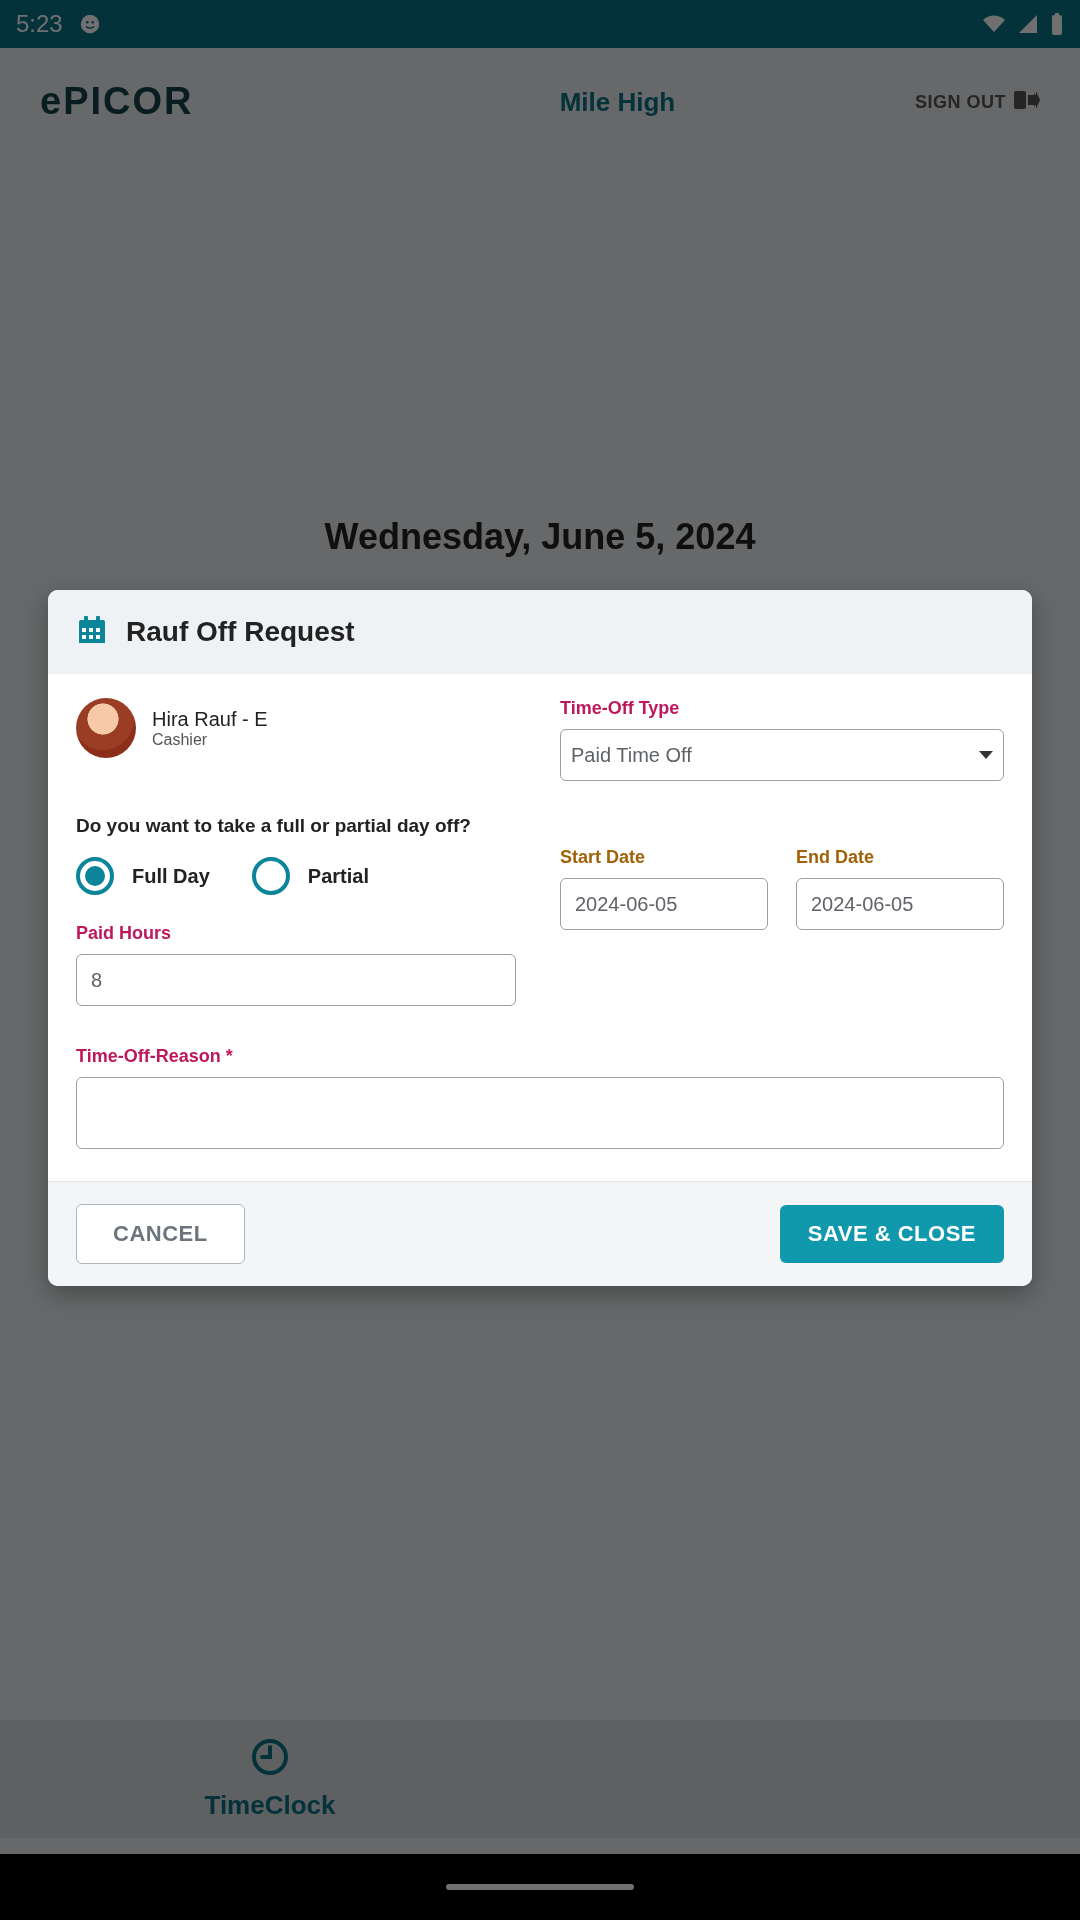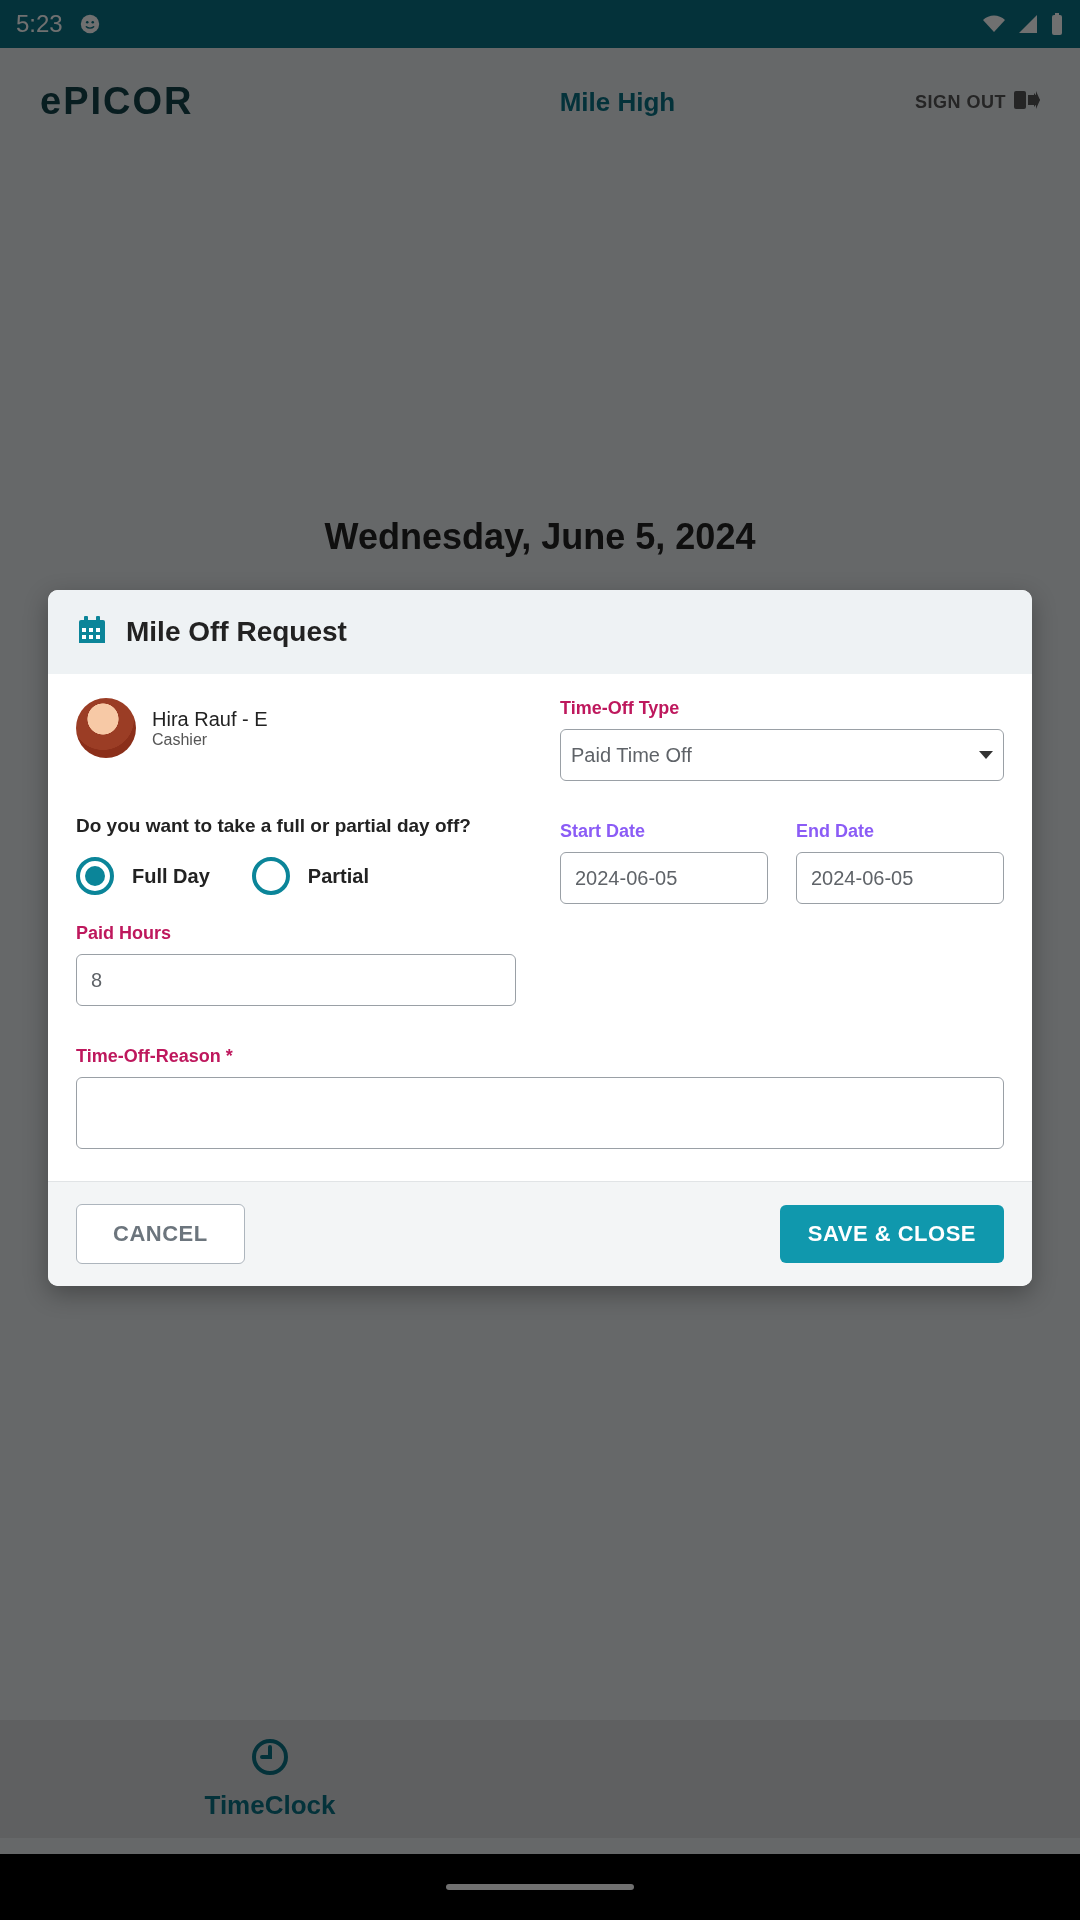--- a/index.html
+++ b/index.html
@@ -47,21 +47,21 @@
   .modal-body { padding: 24px 28px 32px; }
   .row { display: flex; gap: 40px; }
   .col { flex: 1; }
 
   .avatar { width: 60px; height: 60px; border-radius: 50%; background: radial-gradient(circle at 45% 35%, #f7c9a6 0 30%, #9b3d25 31% 60%, #8b2f1a 61% 100%); }
   .user-block { display: flex; gap: 16px; align-items: center; }
   .user-name { font-size: 20px; color: #222; }
   .user-role { font-size: 16px; color: #555; }
 
   .lbl { font-size: 18px; font-weight: bold; color: #be185d; margin-bottom: 10px; display: block; }
-  .lbl-sm { font-size: 18px; font-weight: bold; color: #8b5cf6; margin-bottom: 10px; display: block; }
+  .lbl-sm { font-size: 18px; font-weight: bold; color: #a16207; margin-bottom: 10px; display: block; margin-top: 26px; }
 
   .select { border: 1px solid #9aa0a6; border-radius: 6px; height: 52px; display: flex; align-items: center; padding: 0 10px; font-size: 20px; color: #5f6368; justify-content: space-between; }
   .caret { width: 0; height: 0; border-left: 7px solid transparent; border-right: 7px solid transparent; border-top: 8px solid #333; }
 
   .question { font-size: 19px; font-weight: bold; color: #222; margin-top: 34px; margin-bottom: 20px; }
   .radio-row { display: flex; align-items: center; gap: 18px; }
   .radio { width: 38px; height: 38px; border: 4px solid #0b8599; border-radius: 50%; display: inline-flex; align-items: center; justify-content: center; }
   .radio .dot { width: 20px; height: 20px; background: #0b8599; border-radius: 50%; }
   .radio-lbl { font-size: 20px; font-weight: bold; color: #222; margin-right: 24px; }
 
@@ -168,21 +168,21 @@
           <rect x="8" y="2" width="4" height="7" rx="1" fill="#0b8599"></rect>
           <rect x="20" y="2" width="4" height="7" rx="1" fill="#0b8599"></rect>
           <rect x="6" y="14" width="4" height="4" fill="#fff"></rect>
           <rect x="13" y="14" width="4" height="4" fill="#fff"></rect>
           <rect x="20" y="14" width="4" height="4" fill="#fff"></rect>
           <rect x="6" y="21" width="4" height="4" fill="#fff"></rect>
           <rect x="13" y="21" width="4" height="4" fill="#fff"></rect>
           <rect x="20" y="21" width="4" height="4" fill="#fff"></rect>
         </svg>
     </span>
-    <span class="modal-title">Mile Off Request</span>
+    <span class="modal-title">Rauf Off Request</span>
   </div>
 
   <div class="modal-body">
     <div class="row">
       <div class="col">
         <div class="user-block">
           <div class="avatar"></div>
           <div>
             <div class="user-name">Hira Rauf - E</div>
             <div class="user-role">Cashier</div>

